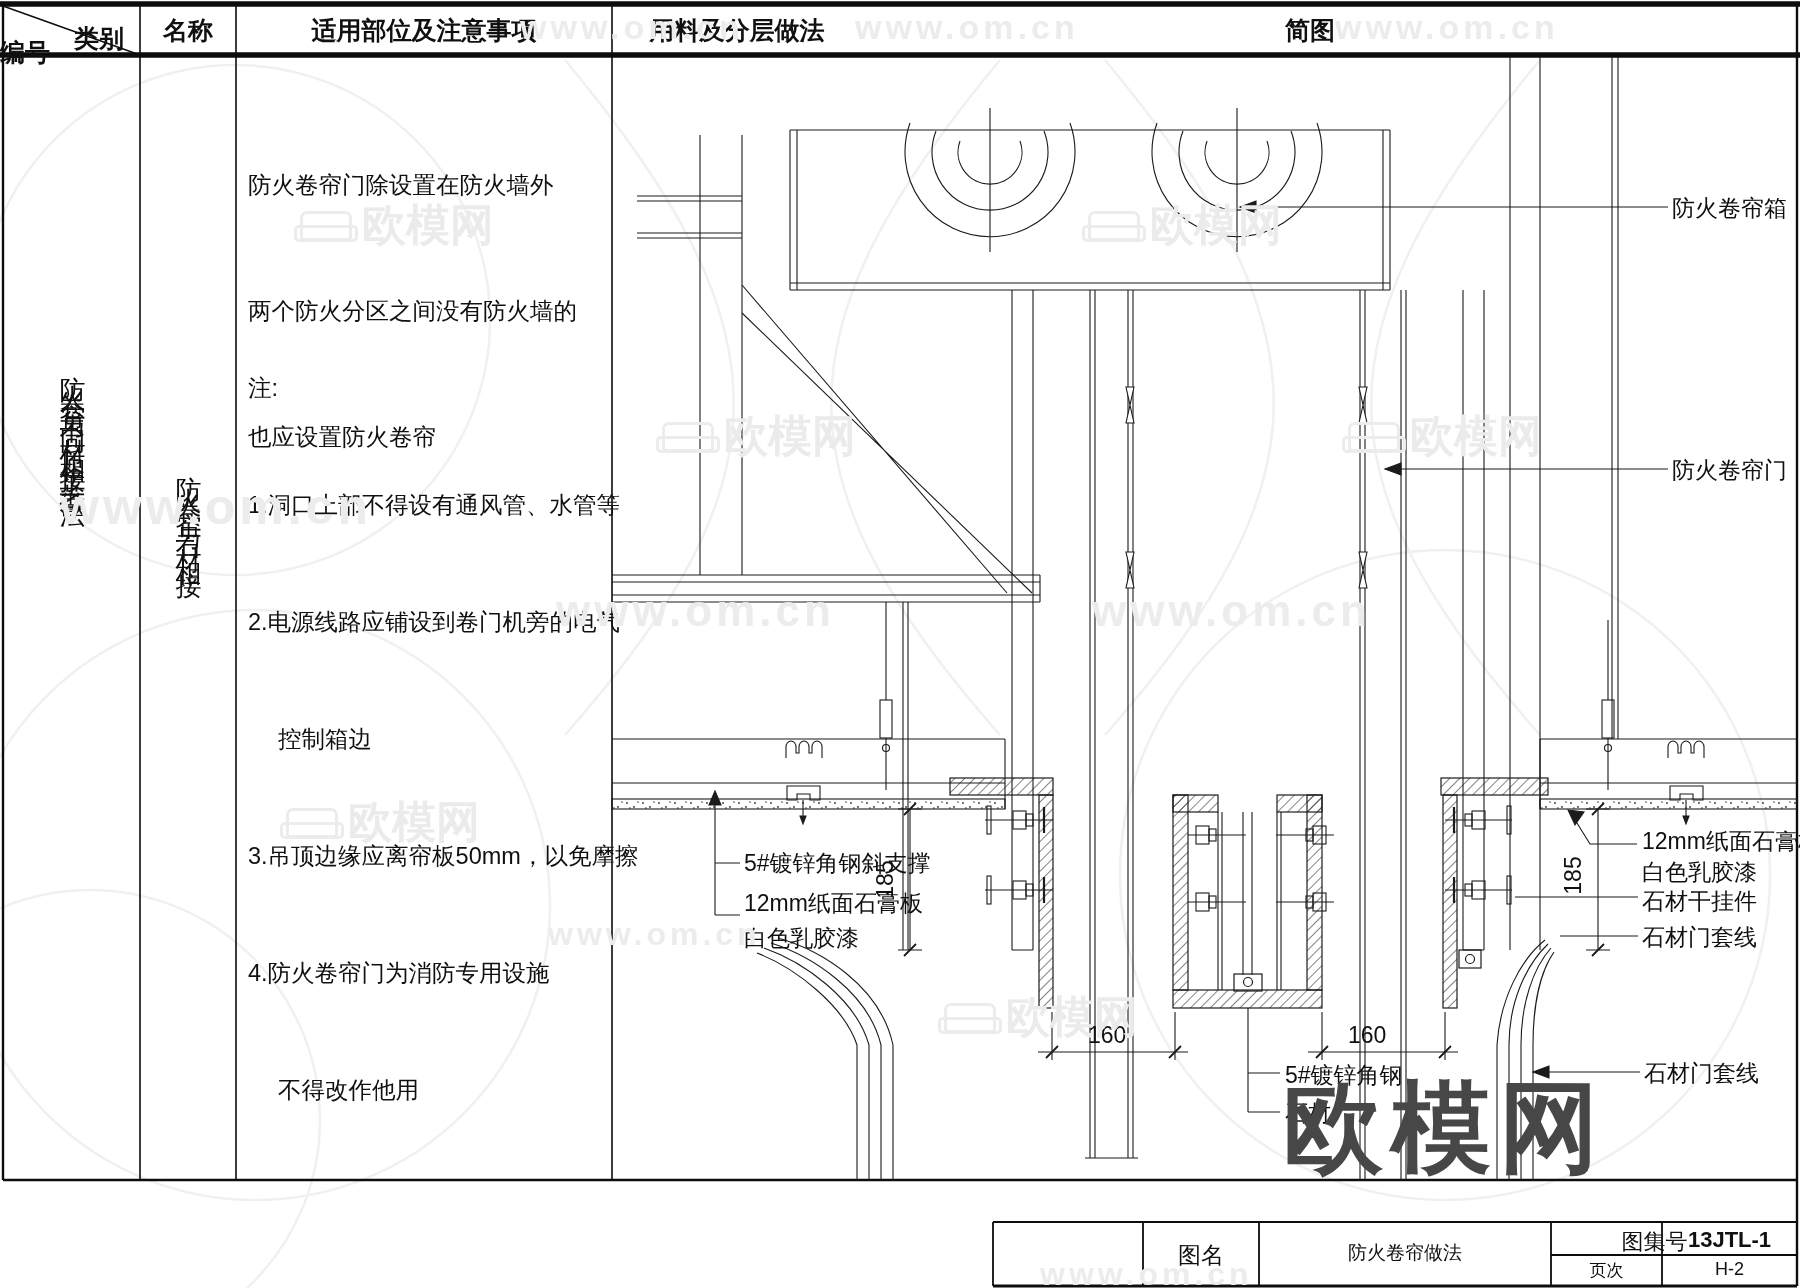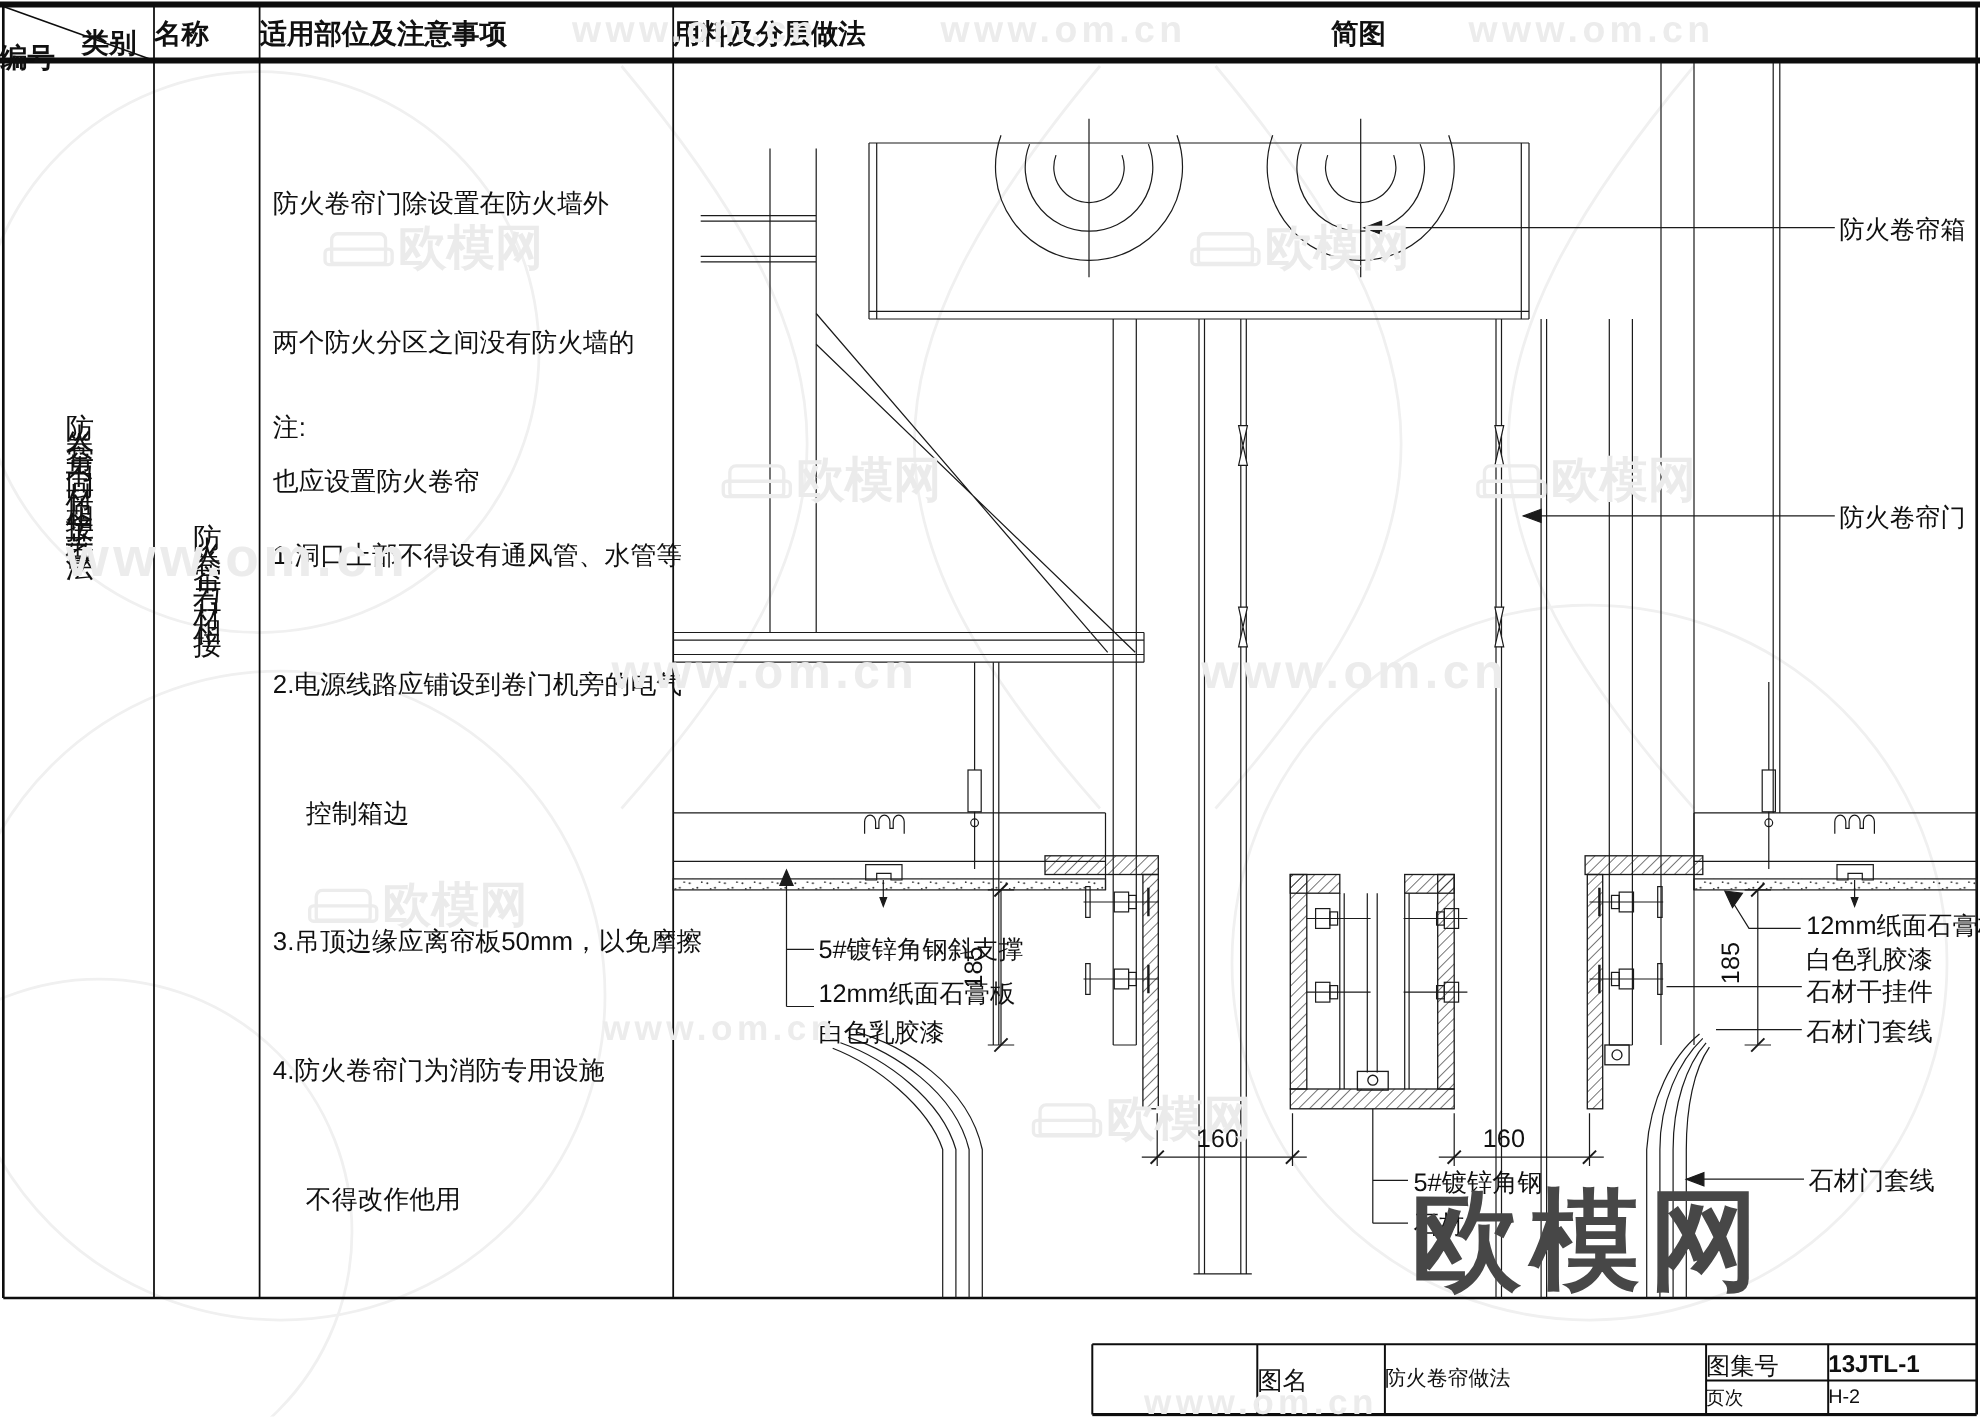--- a/index.html
+++ b/index.html
@@ -1,21 +1,21 @@
 <!DOCTYPE html>
 <html><head>
 <meta charset="utf-8">
 <style>
   html,body{margin:0;padding:0;background:#fff;}
   #sheet{position:relative;width:1800px;height:1288px;background:#fff;overflow:hidden;
          font-family:"Liberation Sans",sans-serif;color:#111;}
   #cad{position:absolute;left:0;top:0;}
   .t{position:absolute;white-space:pre;color:#101010;}
   .hd{font-weight:bold;font-size:25px;}
-  .ctr{text-align:left;}
+  .ctr{text-align:center;}
   .vtxt{writing-mode:vertical-lr;text-orientation:upright;}
   .lbl{font-size:23px;}
   .dim{font-size:23px;}
   .rot{transform:rotate(-90deg);transform-origin:center center;}
   .wm{position:absolute;color:#ebebeb;font-weight:bold;white-space:nowrap;display:flex;align-items:center;gap:10px;}
   .wm-url{position:absolute;color:#ececec;font-weight:bold;letter-spacing:4px;white-space:nowrap;}
   .sofa-icon{display:inline-block;width:46px;height:24px;border:3px solid #ececec;border-radius:7px 7px 4px 4px;position:relative;}
   .sofa-icon::before{content:"";position:absolute;left:-9px;right:-9px;bottom:-4px;height:11px;border:3px solid #ececec;border-radius:5px;}
   .wm-dark{position:absolute;color:#474747;white-space:nowrap;}
 </style>
@@ -223,21 +223,21 @@
   <div class="t dim rot" style="left:1554px;top:862px;">185</div>
   <div class="t lbl" style="left:1644px;top:1058px;">石材门套线</div>
 
   <div class="t dim" style="left:1088px;top:1022px;">160</div>
   <div class="t dim" style="left:1348px;top:1022px;">160</div>
   <div class="t lbl" style="left:1285px;top:1060px;">5#镀锌角钢</div>
   <div class="t lbl" style="left:1285px;top:1098px;">石材</div>
 
   <div class="t ctr" style="left:1143px;top:1240px;width:116px;font-size:23px;">图名</div>
   <div class="t ctr" style="left:1259px;top:1240px;width:292px;font-size:19px;">防火卷帘做法</div>
-  <div class="t ctr" style="left:1551px;top:1227px;width:111px;font-size:22px;">图集号</div>
+  <div class="t ctr" style="left:1599px;top:1227px;width:111px;font-size:22px;">图集号</div>
   <div class="t ctr" style="left:1662px;top:1227px;width:135px;font-size:22px;font-weight:bold;">13JTL-1</div>
   <div class="t ctr" style="left:1551px;top:1259px;width:111px;font-size:17px;">页次</div>
   <div class="t ctr" style="left:1662px;top:1259px;width:135px;font-size:18px;">H-2</div>
 
   <div class="wm-dark" style="left:1283px;top:1062px;font-size:100px;font-weight:bold;letter-spacing:8px;">欧模网</div>
 
   <div class="wm-url" style="left:520px;top:8px;font-size:34px;">www.om.cn</div>
   <div class="wm-url" style="left:855px;top:8px;font-size:34px;">www.om.cn</div>
   <div class="wm-url" style="left:1335px;top:8px;font-size:34px;">www.om.cn</div>
   <div class="wm-url" style="left:60px;top:478px;font-size:50px;">www.om.cn</div>

